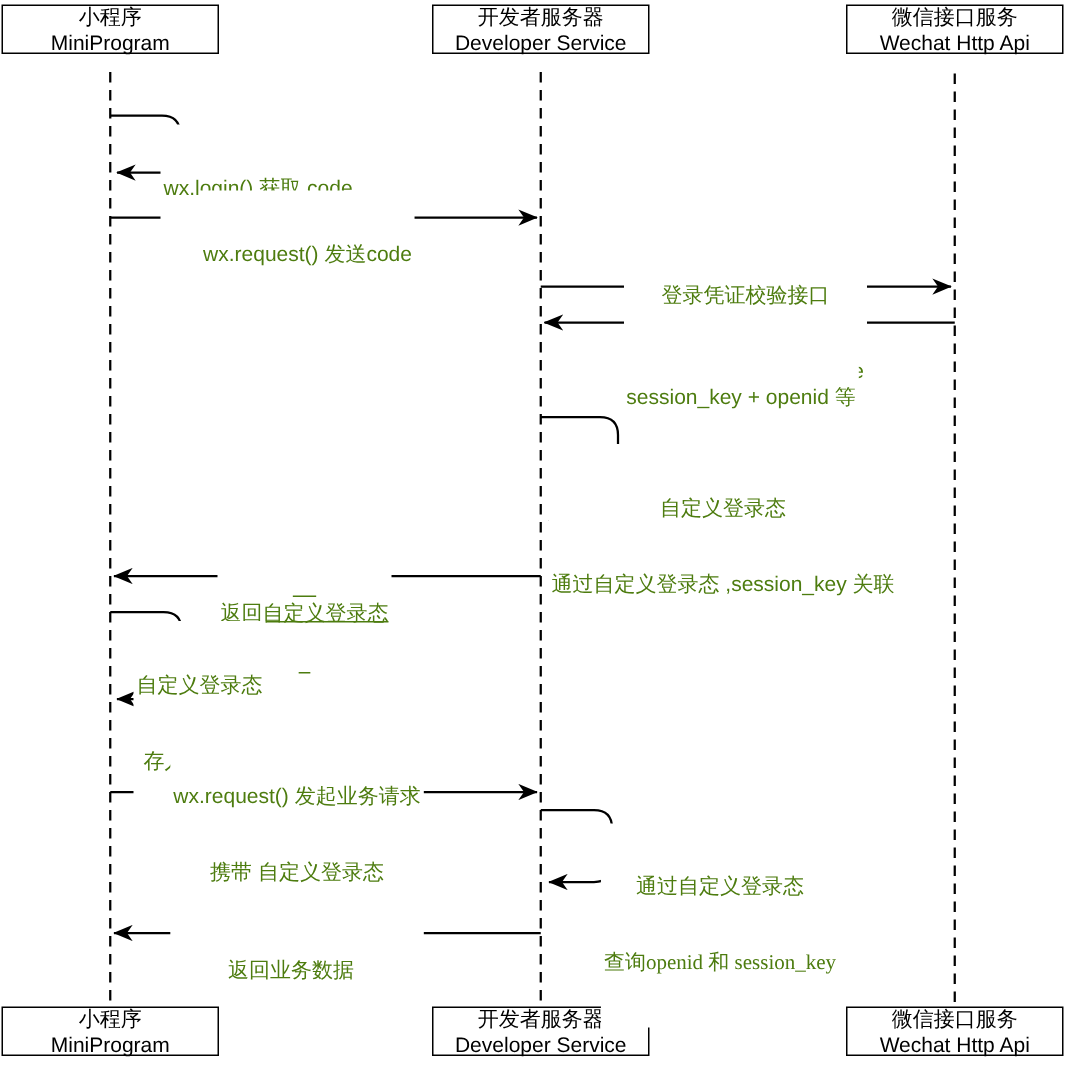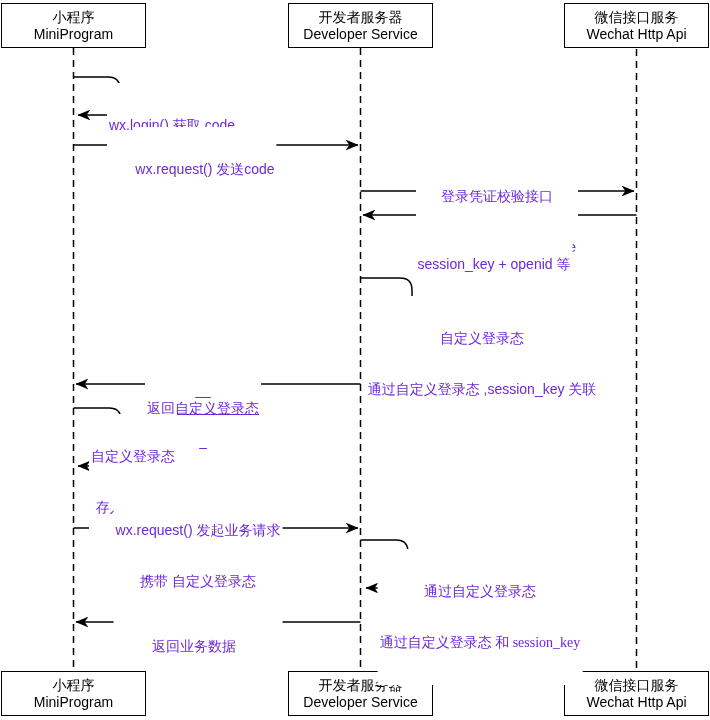--- a/index.html
+++ b/index.html
@@ -5,29 +5,29 @@
   * { margin:0; padding:0; box-sizing:border-box; }
   html,body { background:#ffffff; }
   body {
     width:710px; height:720px;
     font-family:"Liberation Sans","DejaVu Sans",sans-serif;
     color:#000000;
   }
   .canvas { position:relative; width:710px; height:720px; background:#ffffff; overflow:hidden; }
   .lines-layer { position:absolute; left:0; top:0; z-index:1; }
   .pbox {
-    position:absolute; width:145px; height:45px;
+    position:absolute; width:145px; height:33px;
     border:1.5px solid #000000; background:#ffffff;
     display:flex; flex-direction:column; align-items:center; justify-content:center;
     font-size:14px; line-height:17px; text-align:center; z-index:2;
   }
   .msg {
     position:absolute; z-index:3;
     font-size:14px; line-height:17px;
-    background:#ffffff; color:#6d28d9;
+    background:#ffffff; color:#4d7c0f;
     white-space:pre; text-align:center; padding:0 2px;
   }
   .msg.center { transform:translateX(-50%); }
   .msg.left { text-align:left; }
 </style>
 </head>
 <body>
 
 <div class="canvas">
 
@@ -112,20 +112,20 @@
     <div>存入storage</div>
   </div>
 
   <div class="msg center" style="left:198px; top:488px;">
     <div>wx.request() 发起业务请求</div>
     <div>携带 自定义登录态</div>
   </div>
 
   <div class="msg center" style="left:480px; top:549px;font-family:Liberation Serif, serif;">
     <div>通过自定义登录态</div>
-    <div>通过自定义登录态 和 session_key</div>
+    <div>查询openid 和 session_key</div>
   </div>
 
   <div class="msg center" style="left:194px; top:604px;">
     <div>返回业务数据</div>
   </div>
 
 </div>
 
 </body></html>

